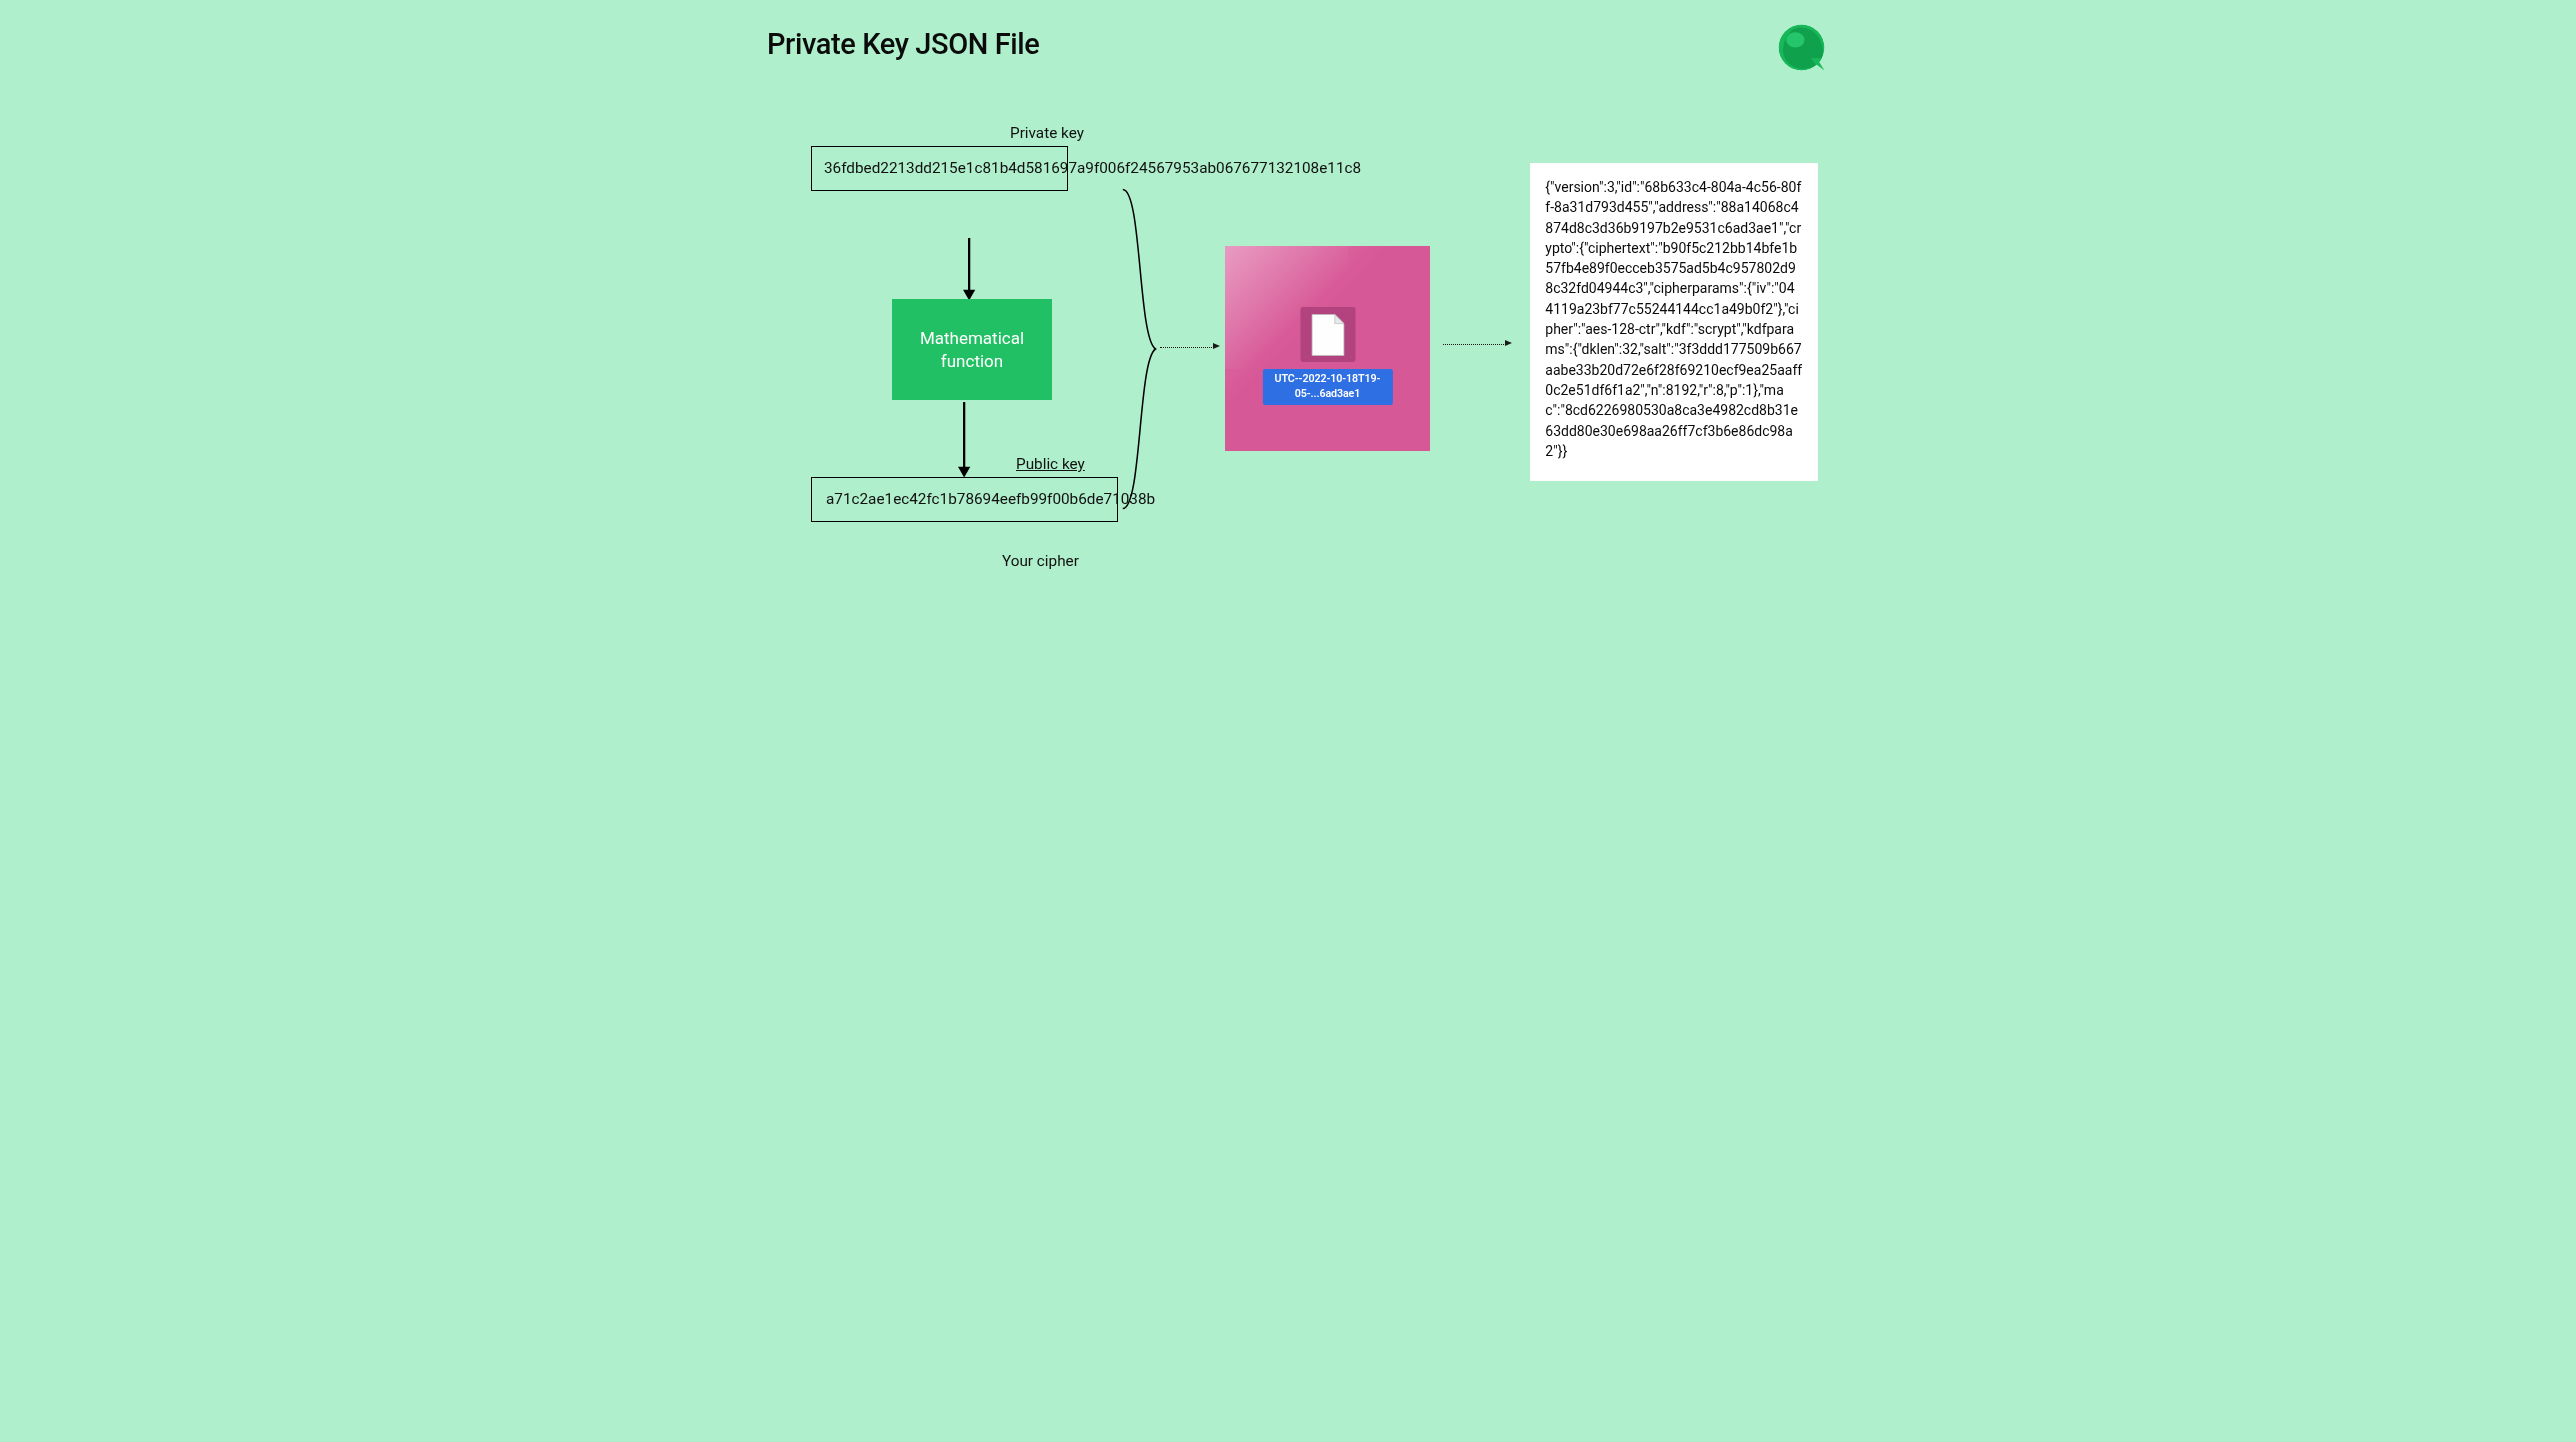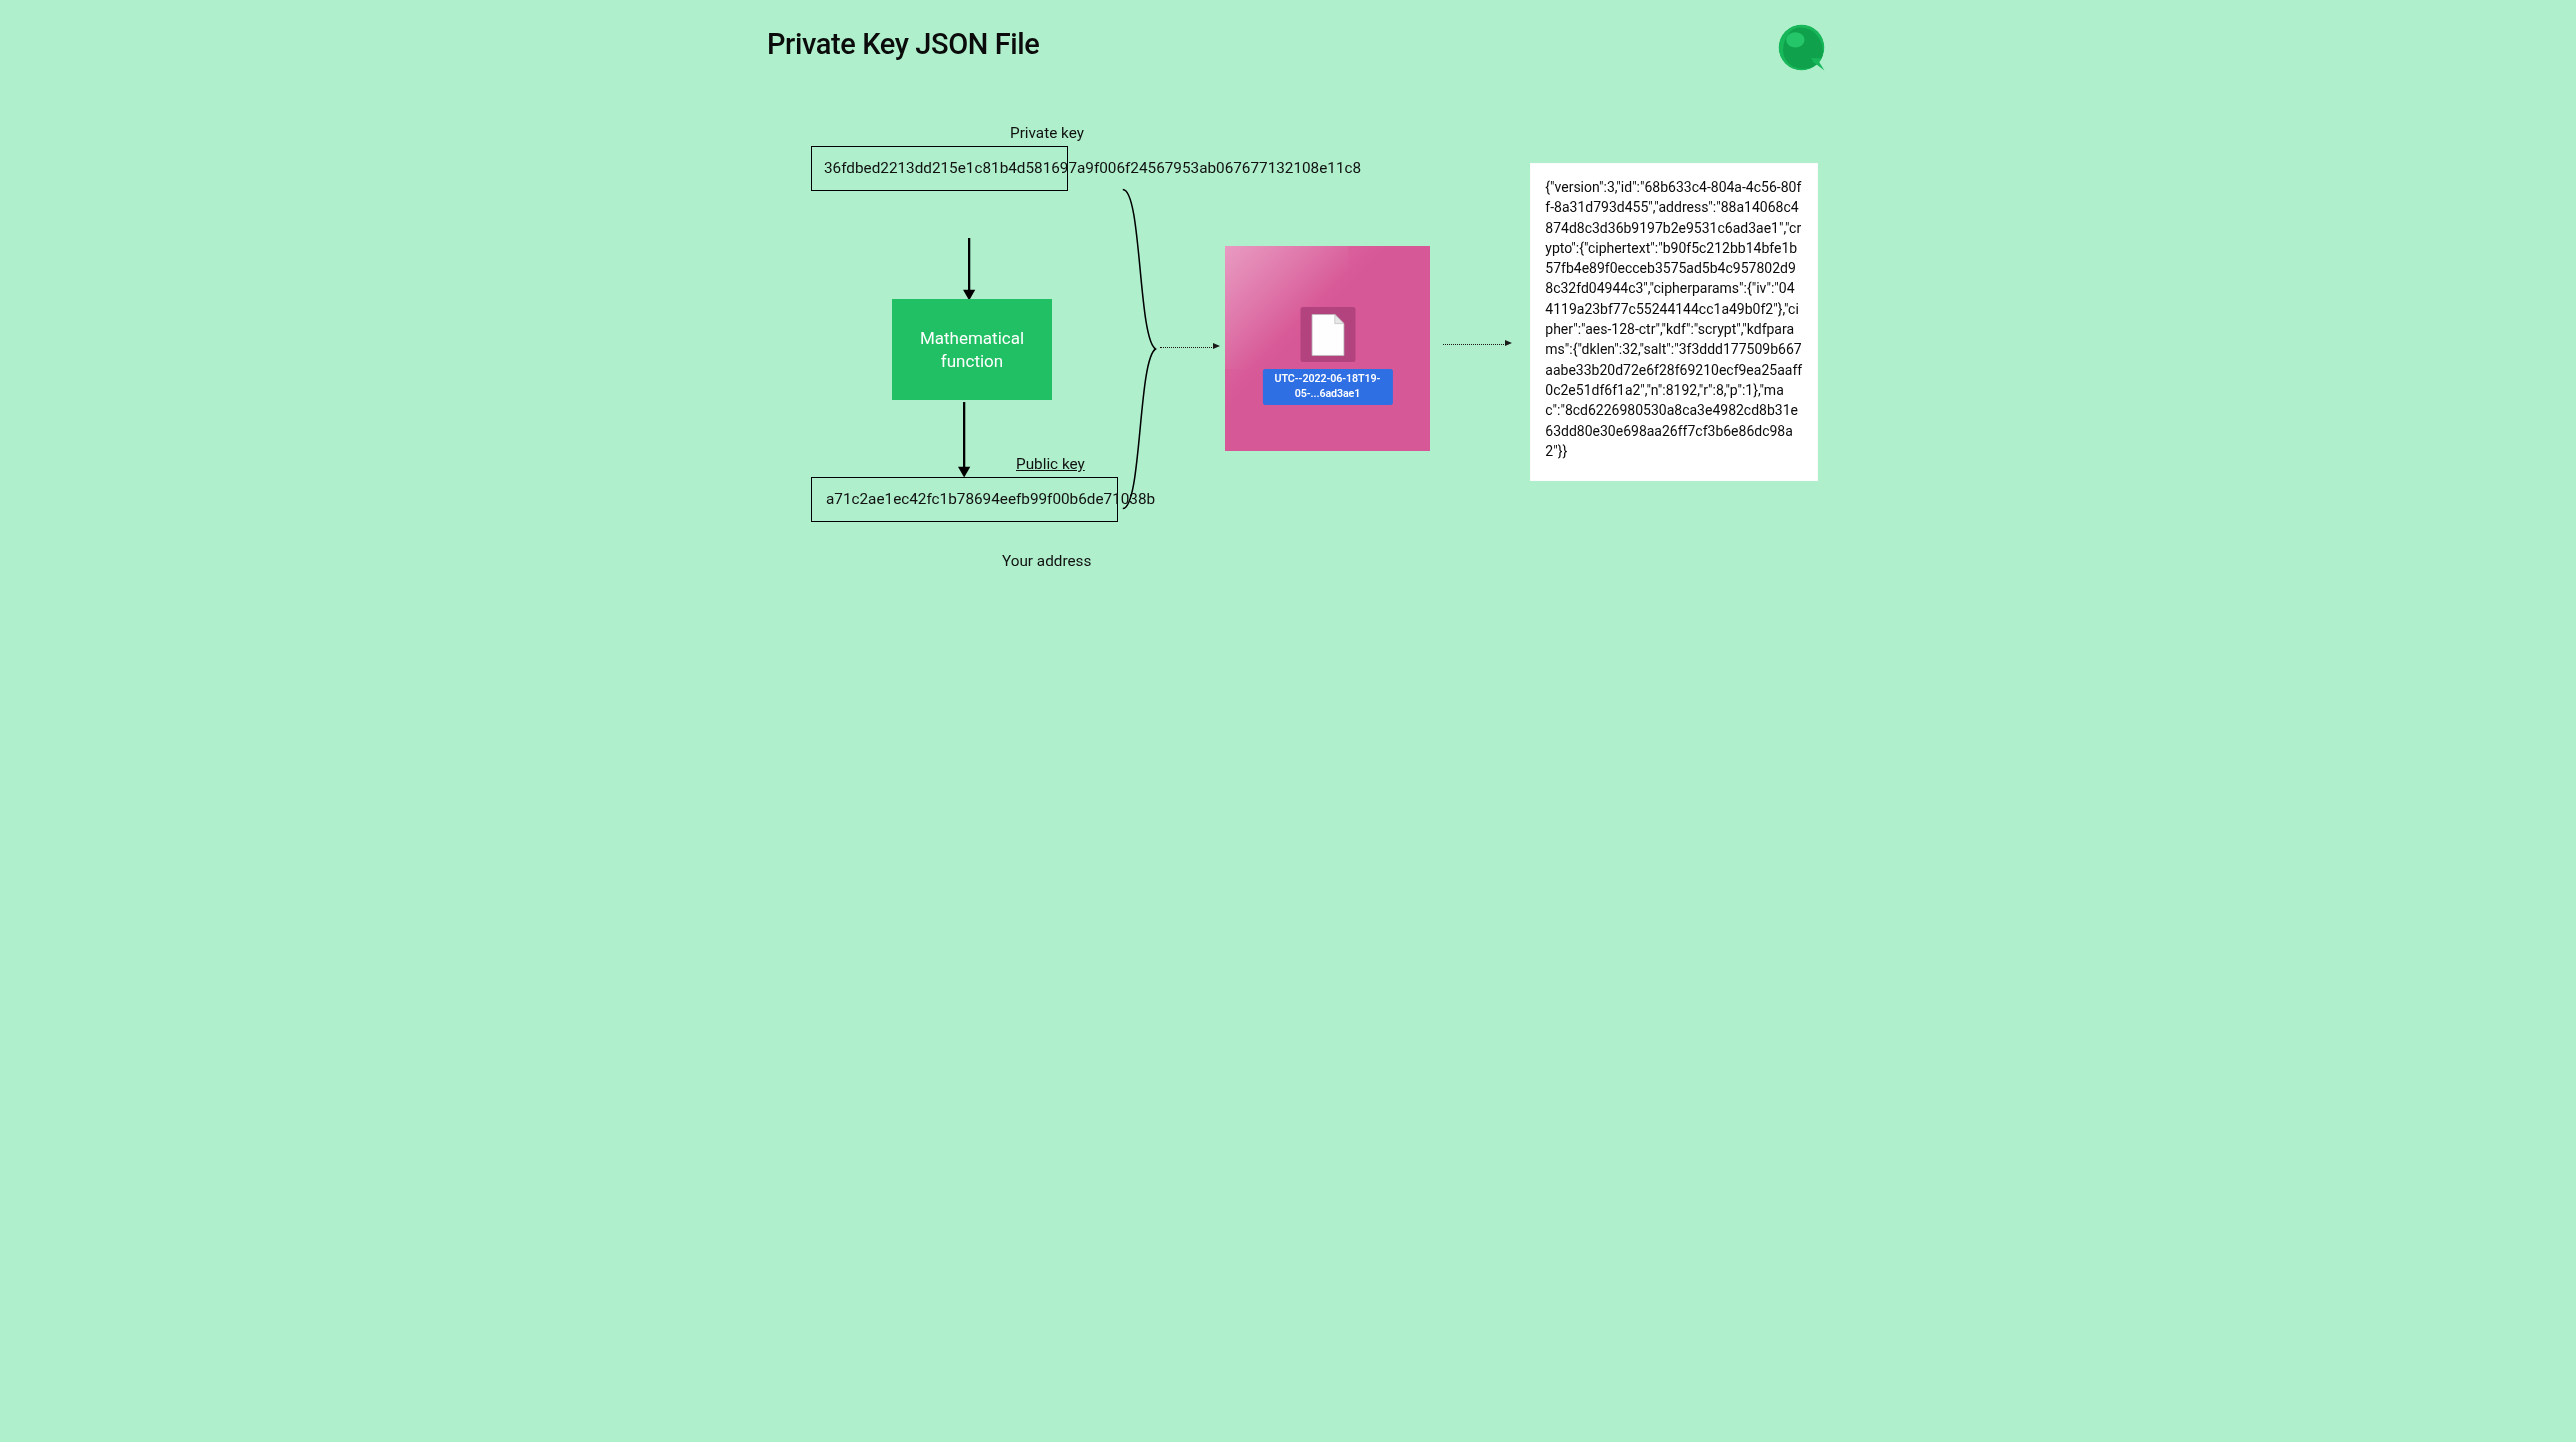--- a/index.html
+++ b/index.html
@@ -194,38 +194,38 @@
 
   <div class="math-box">Mathematical function</div>
 
   <svg class="arrow-svg" style="left:245px; top:402px;" width="12.3" height="77" viewBox="0 0 16 100">
     <line x1="8" y1="0" x2="8" y2="86" stroke="#000" stroke-width="3"></line>
     <polygon points="0,84 16,84 8,98" fill="#000"></polygon>
   </svg>
 
   <div class="label public-key-label">Public key</div>
   <div class="box public-key-box">a71c2ae1ec42fc1b78694eefb99f00b6de71038b</div>
-  <div class="label your-address-label">Your address</div>
+  <div class="label your-address-label">Your cipher</div>
 
   <svg class="arrow-svg" style="left:406px; top:184px;" width="38" height="330" viewBox="0 0 50 430">
     <path d="M5 5 C30 5 25 200 48 215 C25 230 30 425 5 425" fill="none" stroke="#000" stroke-width="2"></path>
   </svg>
 
   <div class="dotted-line" style="left:447px; top:347px; width:52px;">
       <div class="head"></div>
     </div>
 
   <div class="desktop">
     <div class="file-sel">
       <svg class="file-icon" viewBox="0 0 46 58">
         <path d="M2 2 H32 L44 14 V56 H2 Z" fill="#fefefe" stroke="#bdbdbd" stroke-width="1"></path>
         <path d="M32 2 L44 14 H32 Z" fill="#e8e8e8" stroke="#bdbdbd" stroke-width="1"></path>
       </svg>
     </div>
-    <div class="file-name">UTC--2022-06-18T19-05-...6ad3ae1</div>
+    <div class="file-name">UTC--2022-10-18T19-05-...6ad3ae1</div>
   </div>
 
   <div class="dotted-line" style="left:730px; top:344px; width:61px;">
       <div class="head"></div>
     </div>
 
   <div class="json-box">{"version":3,"id":"68b633c4-804a-4c56-80ff-8a31d793d455","address":"88a14068c4874d8c3d36b9197b2e9531c6ad3ae1","crypto":{"ciphertext":"b90f5c212bb14bfe1b57fb4e89f0ecceb3575ad5b4c957802d98c32fd04944c3","cipherparams":{"iv":"044119a23bf77c55244144cc1a49b0f2"},"cipher":"aes-128-ctr","kdf":"scrypt","kdfparams":{"dklen":32,"salt":"3f3ddd177509b667aabe33b20d72e6f28f69210ecf9ea25aaff0c2e51df6f1a2","n":8192,"r":8,"p":1},"mac":"8cd6226980530a8ca3e4982cd8b31e63dd80e30e698aa26ff7cf3b6e86dc98a2"}}</div>
 
 </div>
 

